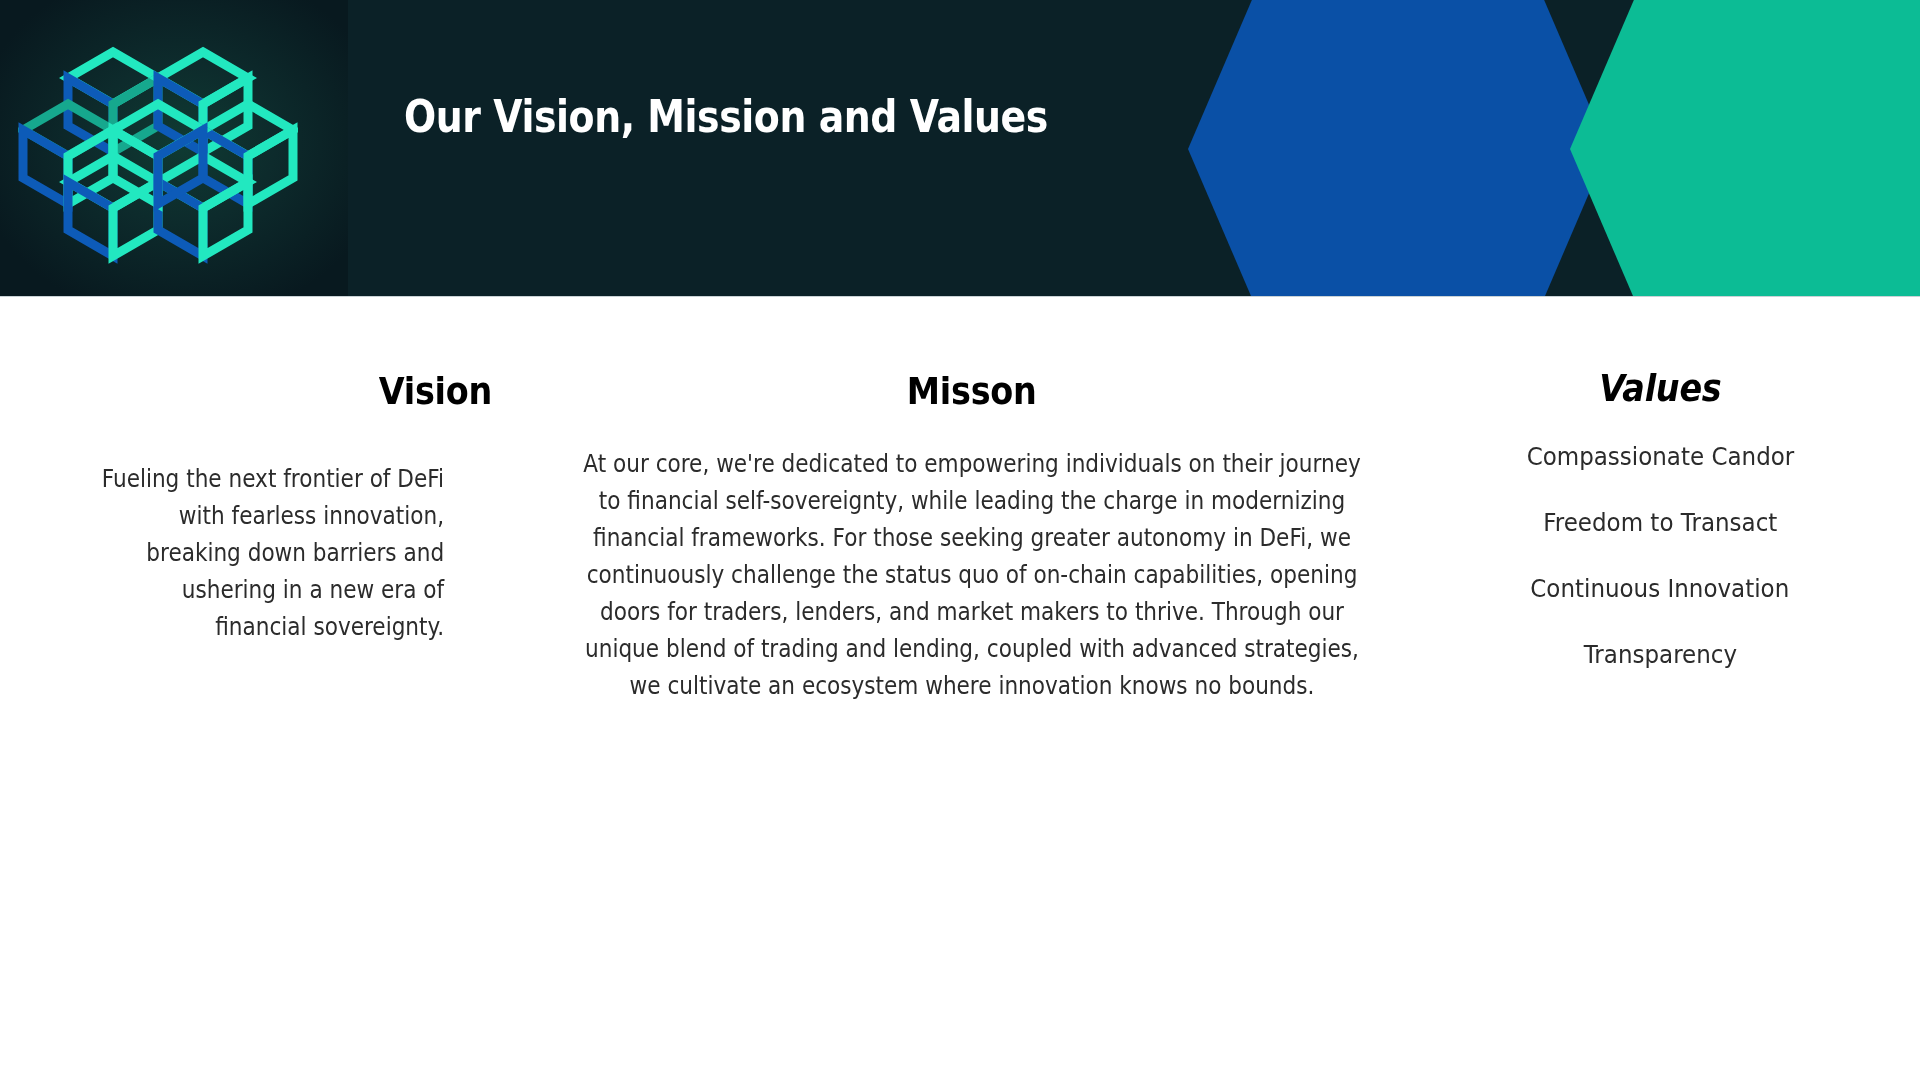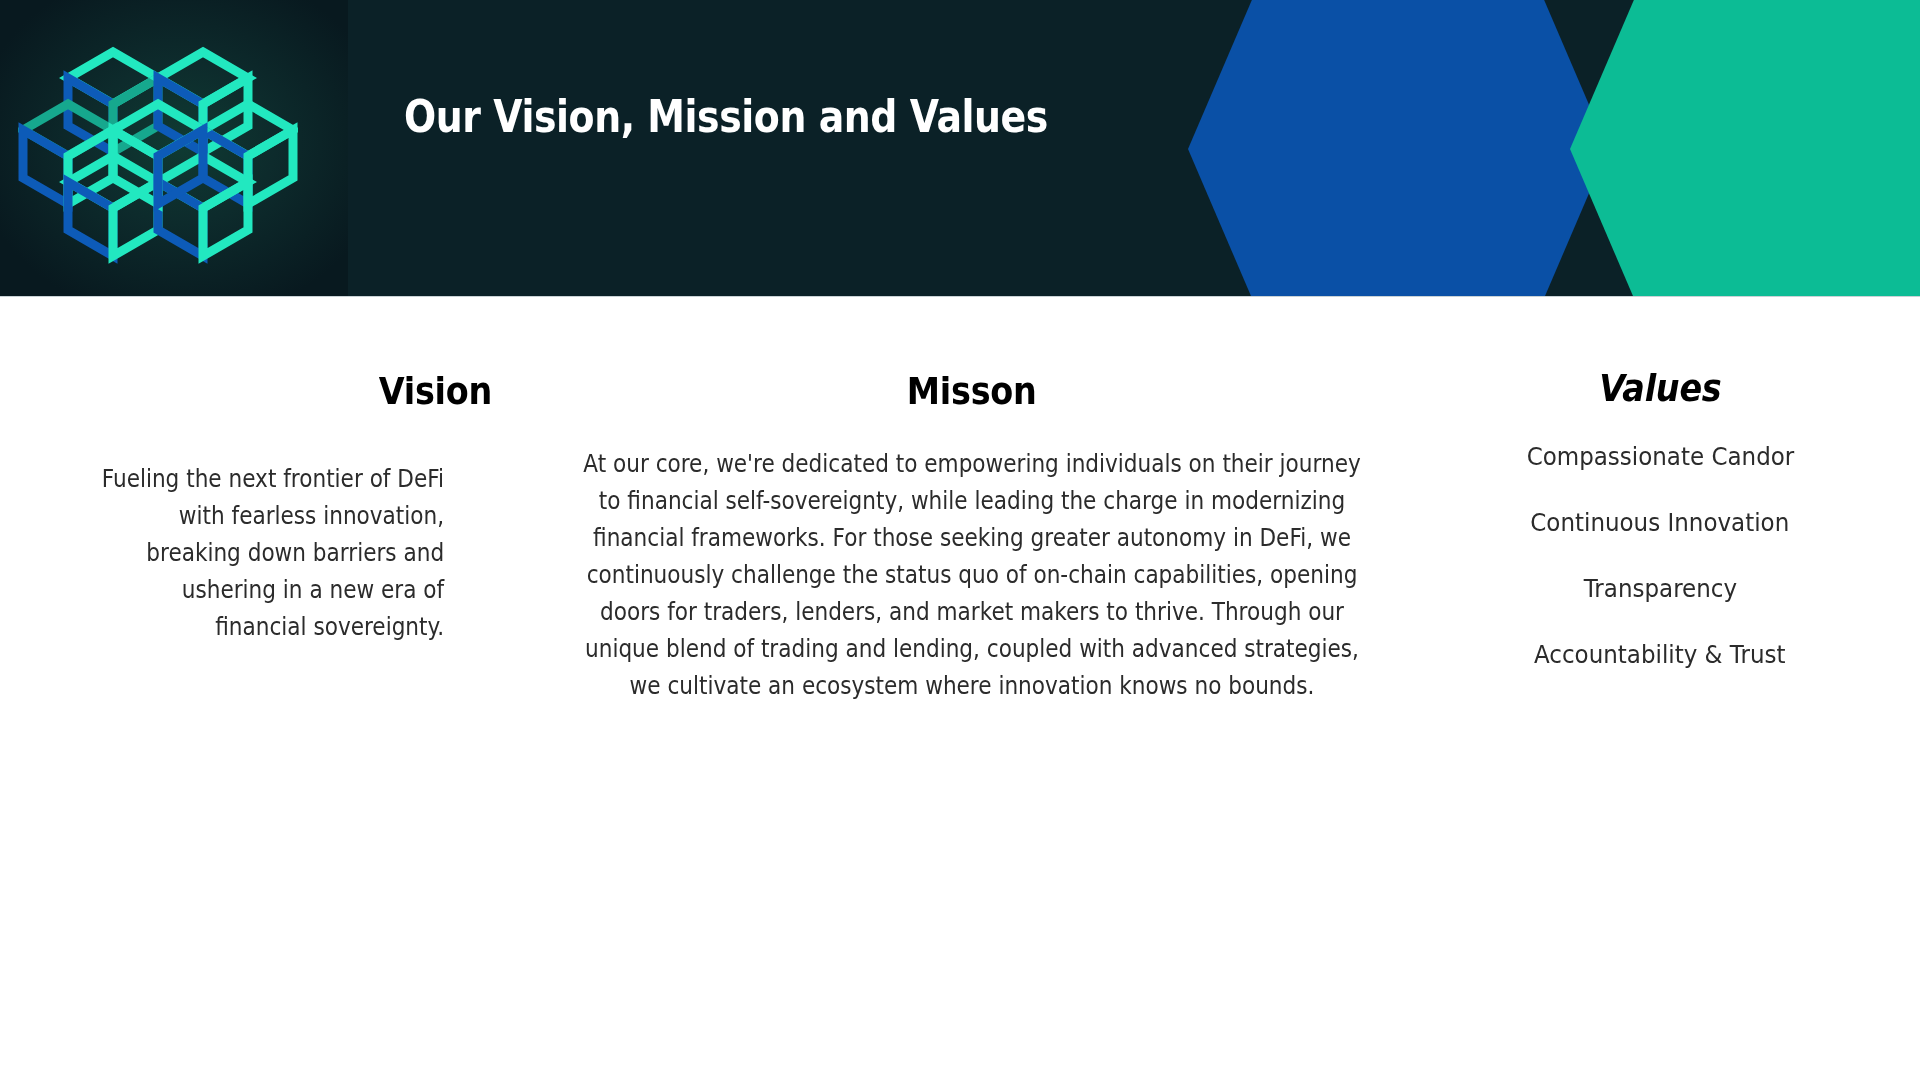--- a/index.html
+++ b/index.html
@@ -266,19 +266,19 @@
       <span class="text-squeeze">At our core, we're dedicated to empowering individuals on their journey to financial self-sovereignty, while leading the charge in modernizing financial frameworks. For those seeking greater autonomy in DeFi, we continuously challenge the status quo of on-chain capabilities, opening doors for traders, lenders, and market makers to thrive. Through our unique blend of trading and lending, coupled with advanced strategies, we cultivate an ecosystem where innovation knows no bounds.</span>
     </p>
   </div>
 
   <div class="col col-values">
     <h2 class="col-heading">
       <span class="heading-squeeze">Values</span>
     </h2>
     <ul class="values-list">
       <li><span class="text-squeeze">Compassionate Candor</span></li>
+      <li><span class="text-squeeze">Freedom to Transact</span></li>
       <li><span class="text-squeeze">Continuous Innovation</span></li>
       <li><span class="text-squeeze">Transparency</span></li>
-      <li><span class="text-squeeze">Accountability &amp; Trust</span></li>
     </ul>
   </div>
 
 </div>
 
 </body></html>

